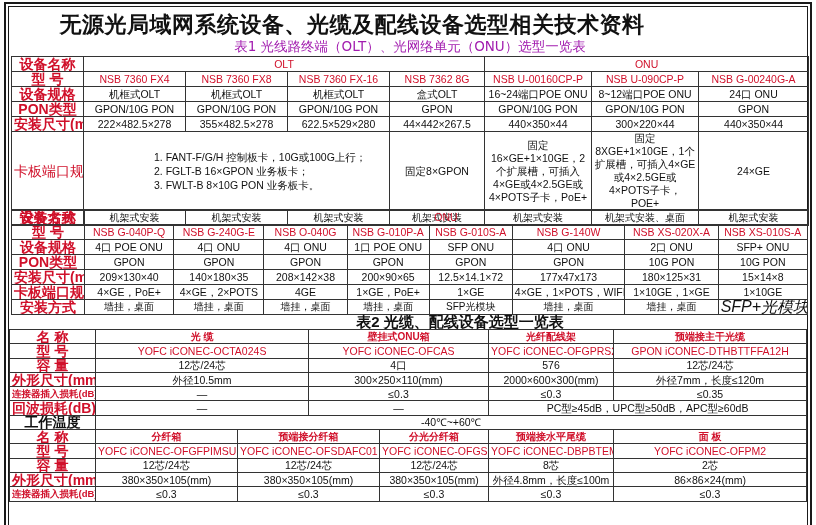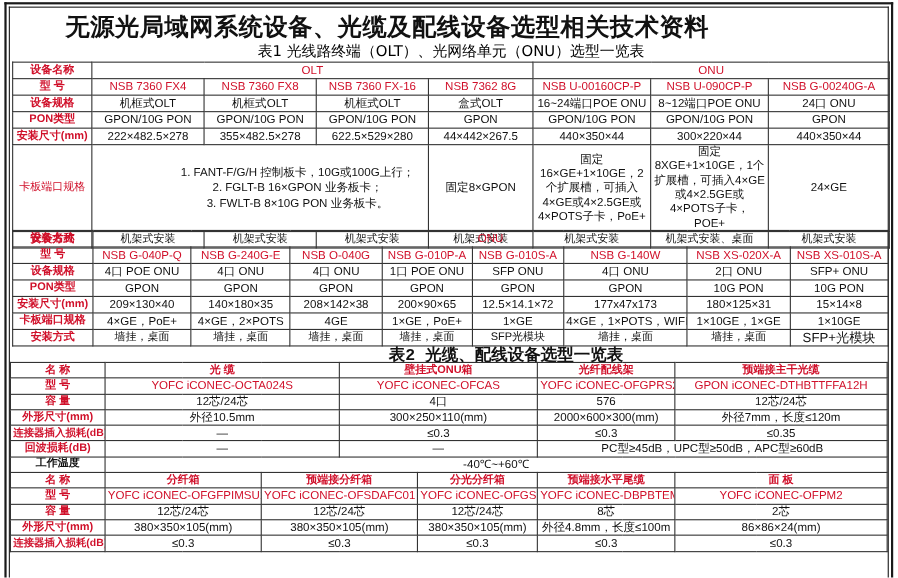--- a/index.html
+++ b/index.html
@@ -13,35 +13,35 @@
     position: absolute; left: 8px; top: 6px; width: 800px; height: 540px;
     border: 1px solid #1a1a1a; border-bottom: none;
   }
   .main-title {
     position: absolute; left: 0; top: 10px; width: 704px; text-align: center;
     font-size: 22px; font-weight: bold; letter-spacing: 0.5px; color: #111;
     font-family: "DejaVu Sans", sans-serif;
   }
   .sub-title {
     position: absolute; left: 160px; top: 38px; width: 500px; text-align: center;
-    font-size: 13.5px; color: #000000; font-family: "DejaVu Sans", sans-serif;
+    font-size: 13.5px; color: #a21caf; font-family: "DejaVu Sans", sans-serif;
   }
   .sub-title2 {
     position: absolute; left: 250px; top: 313px; width: 420px; text-align: center;
-    font-size: 15px; font-weight: bold; color: #111; font-family: Liberation Mono, monospace;
+    font-size: 15px; font-weight: bold; color: #111; font-family: Liberation Sans, sans-serif;
   }
   table {
     position: absolute; border-collapse: collapse; table-layout: fixed;
     font-family: "Liberation Sans", sans-serif;
   }
   td {
     border: 1px solid #333; text-align: center; vertical-align: middle;
     font-size: 10.5px; line-height: 12px; padding: 0 2px; white-space: nowrap; overflow: hidden;
   }
-  td.lbl { color: #d0102a; font-weight: bold; font-size: 10px; }
+  td.lbl { color: #d0102a; font-weight: bold; font-size: 14px; }
   td.red { color: #d0102a; }
   td.redb { color: #d0102a; font-weight: bold; font-size: 10px; }
   td.wrap { white-space: normal; line-height: 13px; }
   #t1a { left: 11px; top: 56px; width: 797px; }
   #t1b { left: 11px; top: 209px; width: 797px; }
   #t2 { left: 9px; top: 329px; width: 797px; }
   .t1a-row td { height: 15px; }
   .t2-row td { height: 14.3px; }
 </style>
 </head>
@@ -105,21 +105,21 @@
     <td>222×482.5×278</td>
     <td>355×482.5×278</td>
     <td>622.5×529×280</td>
     <td>44×442×267.5</td>
     <td>440×350×44</td>
     <td>300×220×44</td>
     <td>440×350×44</td>
   </tr>
   <tr>
     <td class="lbl" style="height:60px;font-weight:normal;">卡板端口规格</td>
-    <td colspan="3" style="text-align:center;padding-left:70px;line-height:14px;font-size:10.5px;">
+    <td colspan="3" style="text-align:left;padding-left:70px;line-height:14px;font-size:10.5px;">
       <div>1. FANT-F/G/H 控制板卡，10G或100G上行；</div>
       <div>2. FGLT-B 16×GPON 业务板卡；</div>
       <div>3. FWLT-B 8×10G PON 业务板卡。</div>
     </td>
     <td>固定8×GPON</td>
     <td class="wrap">固定16×GE+1×10GE，2个扩展槽，可插入4×GE或4×2.5GE或4×POTS子卡，PoE+</td>
     <td class="wrap">固定8XGE+1×10GE，1个扩展槽，可插入4×GE或4×2.5GE或4×POTS子卡， POE+</td>
     <td>24×GE</td>
   </tr>
   <tr class="t1a-row">
@@ -209,21 +209,21 @@
   </tr>
   <tr class="t1a-row">
     <td class="lbl">安装方式</td>
     <td style="font-size:10px;">墙挂，桌面</td>
     <td style="font-size:10px;">墙挂，桌面</td>
     <td style="font-size:10px;">墙挂，桌面</td>
     <td style="font-size:10px;">墙挂，桌面</td>
     <td style="font-size:10px;">SFP光模块</td>
     <td style="font-size:10px;">墙挂，桌面</td>
     <td style="font-size:10px;">墙挂，桌面</td>
-    <td style="font-size:12px;">SFP+光模块</td>
+    <td style="font-size:16px;font-style:italic;">SFP+光模块</td>
   </tr>
 </tbody>
   </table>
 
 <div class="sub-title2">表2 光缆、配线设备选型一览表</div>
 
 <table id="t2">
   <colgroup>
     <col style="width:86px">
     <col style="width:70px">

